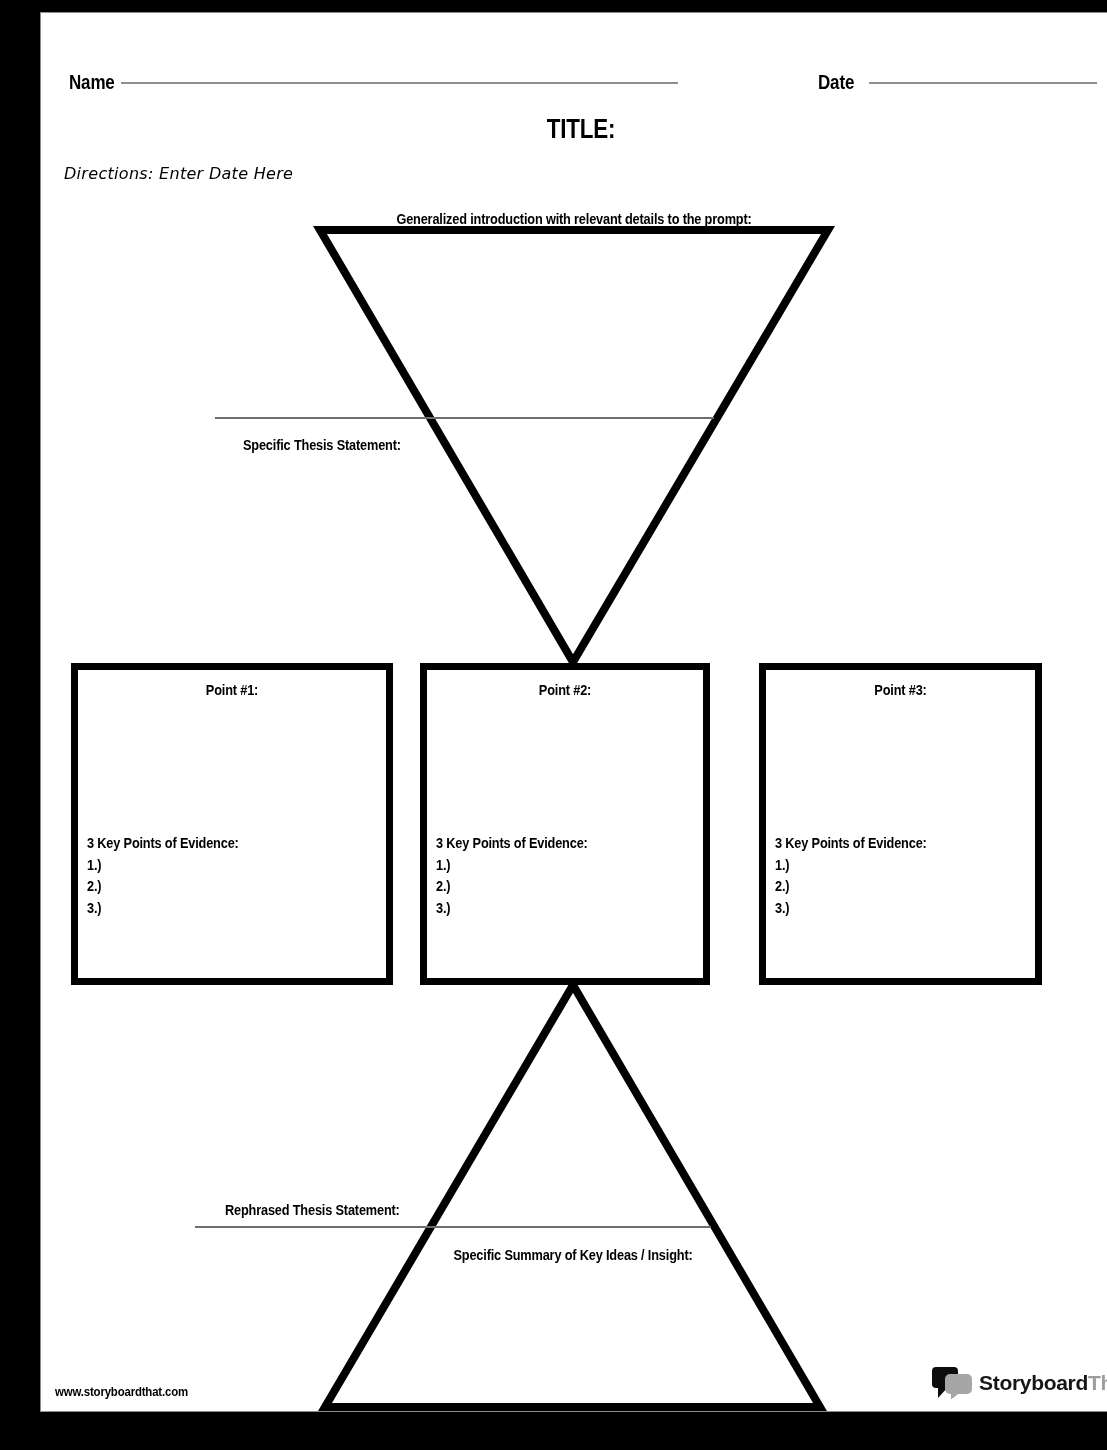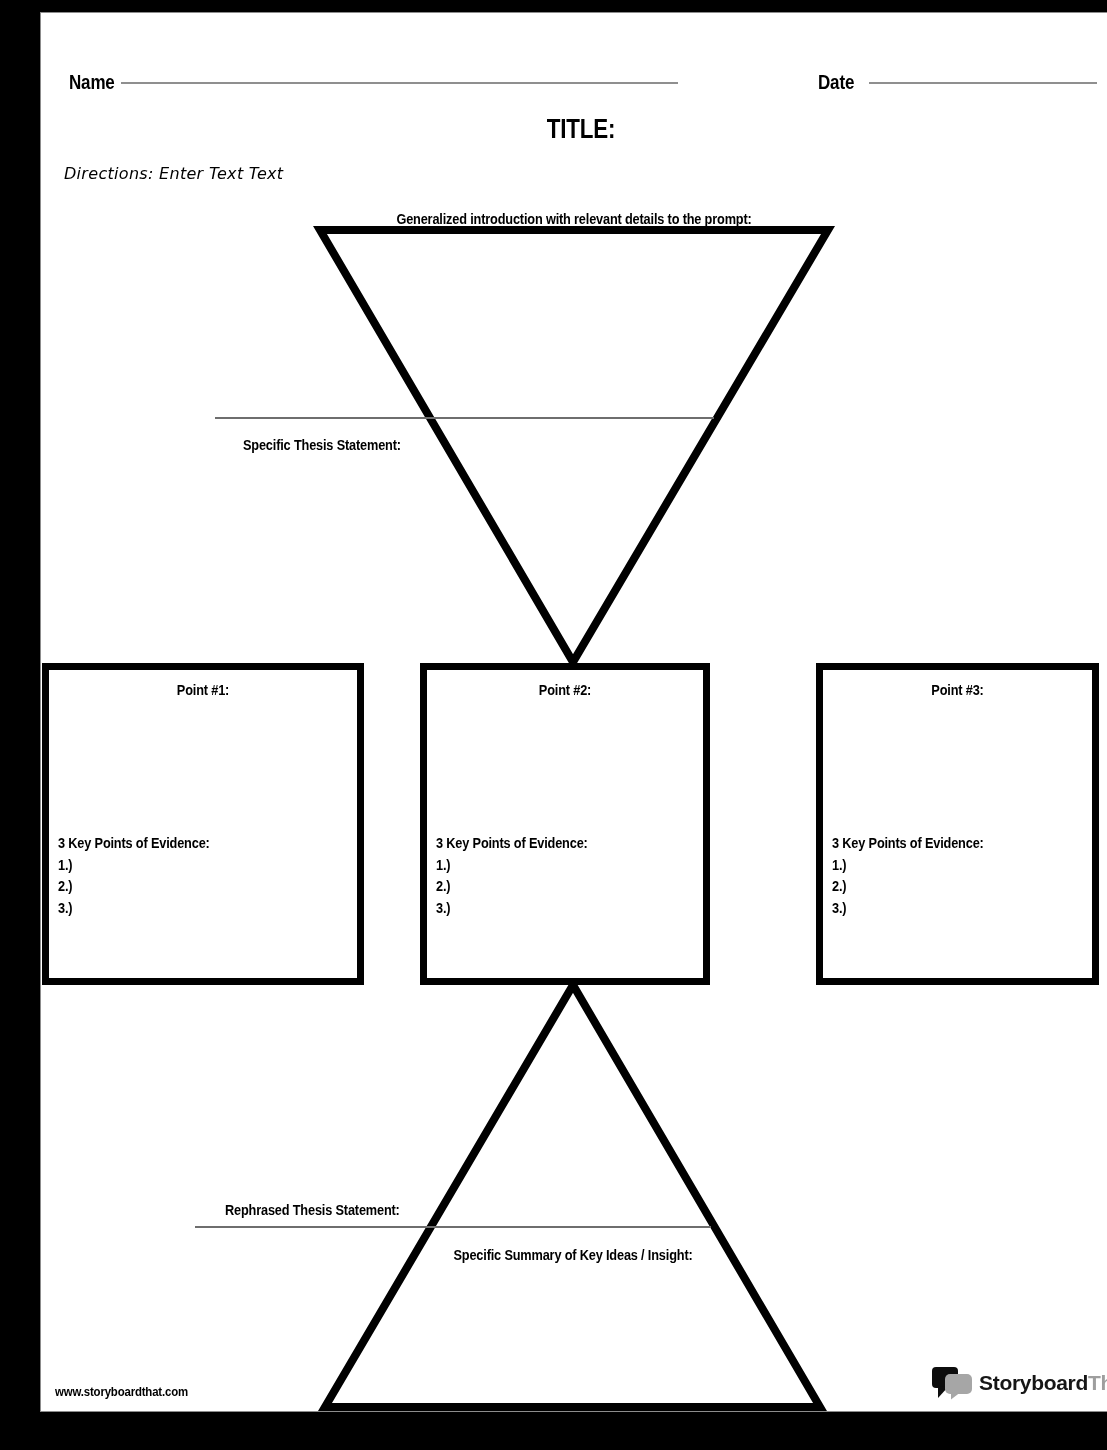--- a/index.html
+++ b/index.html
@@ -28,23 +28,23 @@
                 font-family:"DejaVu Sans", sans-serif; letter-spacing:0.3px; }
 
   .intro-label   { left:233px; width:600px; top:197px; text-align:center; font-size:15px; }
   .thesis-line-1 { left:174px; top:404px; width:499px; }
   .thesis-label  { left:202px; top:423px; font-size:15px; }
 
   .shapes { left:0; top:0; width:1080px; height:1398px; pointer-events:none; }
 
   .pbox { position:absolute; top:650px; height:322px; border:7px solid #000;
           box-sizing:border-box; background:#fff; }
-  .pbox-1 { left:1px;  width:322px; }
+  .pbox-1 { left:30px;  width:322px; }
   .pbox-2 { left:379px; width:290px; }
-  .pbox-3 { left:775px; width:283px; }
+  .pbox-3 { left:718px; width:283px; }
   .point-title { display:block; text-align:center; margin-top:11px; font-size:15px; }
   .evidence { position:absolute; left:9px; top:162px; font-size:15px;
               line-height:21.5px; white-space:nowrap; }
 
   .rephrased-label { left:184px; top:1188px; font-size:15px; }
   .rephrased-line  { left:154px; top:1213px; width:516px; }
   .summary-label   { left:257px; width:550px; top:1233px; text-align:center; font-size:15px; }
 
   .site-url { left:14px; top:1371px; font-size:13px; transform:scaleX(0.88); transform-origin:0 50%; }
   .logo { left:890px; top:1353px; display:flex; align-items:center; gap:6px; }
@@ -56,21 +56,21 @@
 <body>
 
 <div class="canvas">
   <div class="page">
 
     <span class="abs hd cond name-label">Name</span>
     <div class="abs fill-line name-line"></div>
     <span class="abs hd cond date-label">Date</span>
     <div class="abs fill-line date-line"></div>
     <div class="abs hd page-title">TITLE:</div>
-    <span class="abs directions">Directions: Enter Text Text</span>
+    <span class="abs directions">Directions: Enter Date Here</span>
 
     <svg class="abs shapes" width="1080" height="1398" viewBox="0 0 1080 1398" xmlns="http://www.w3.org/2000/svg">
       <polygon points="279,217 787,217 532,649" fill="none" stroke="#000000" stroke-width="8" stroke-linejoin="miter"></polygon>
       <polygon points="532,972 284,1394 779,1394" fill="none" stroke="#000000" stroke-width="8" stroke-linejoin="miter"></polygon>
     </svg>
 
     <div class="abs hd cond-c intro-label">Generalized introduction with relevant details to the prompt:</div>
     <div class="abs thesis-line thesis-line-1"></div>
     <span class="abs hd cond thesis-label">Specific Thesis Statement:</span>
 

